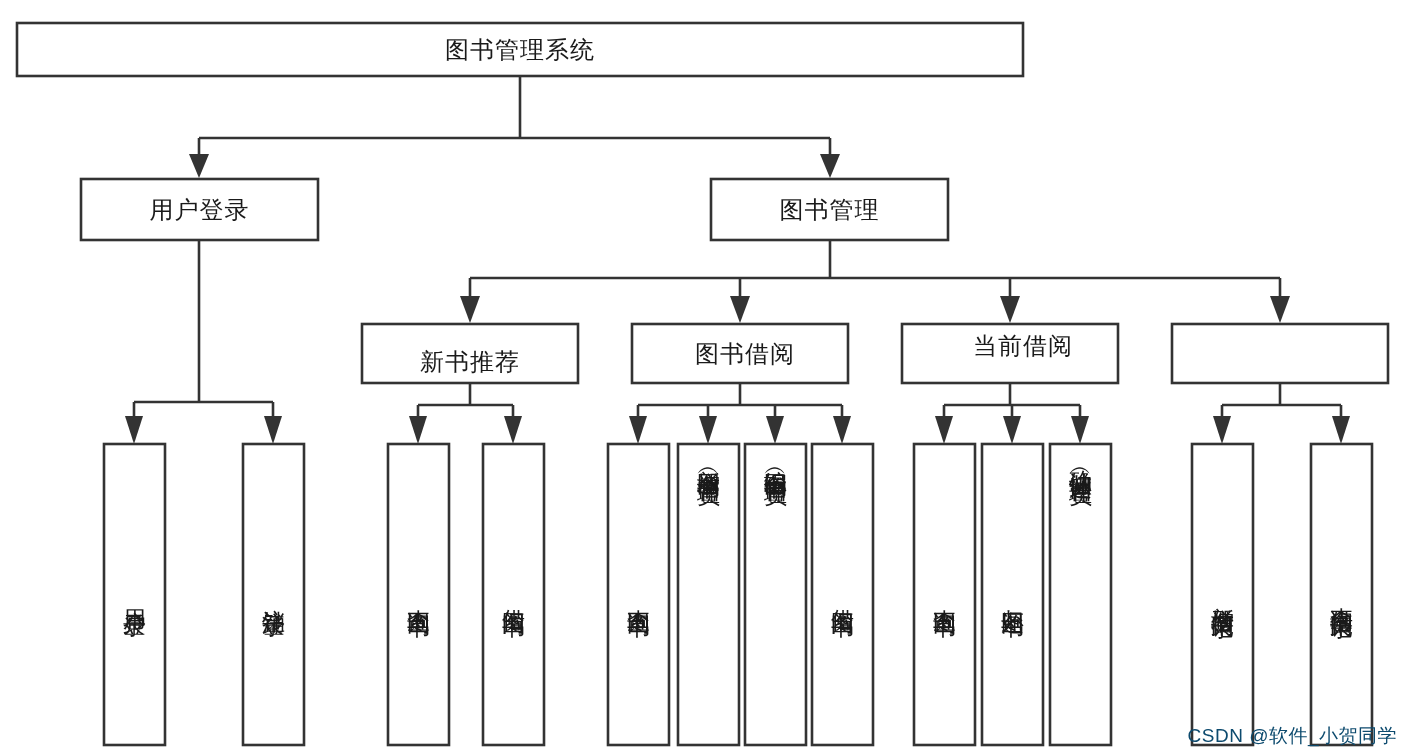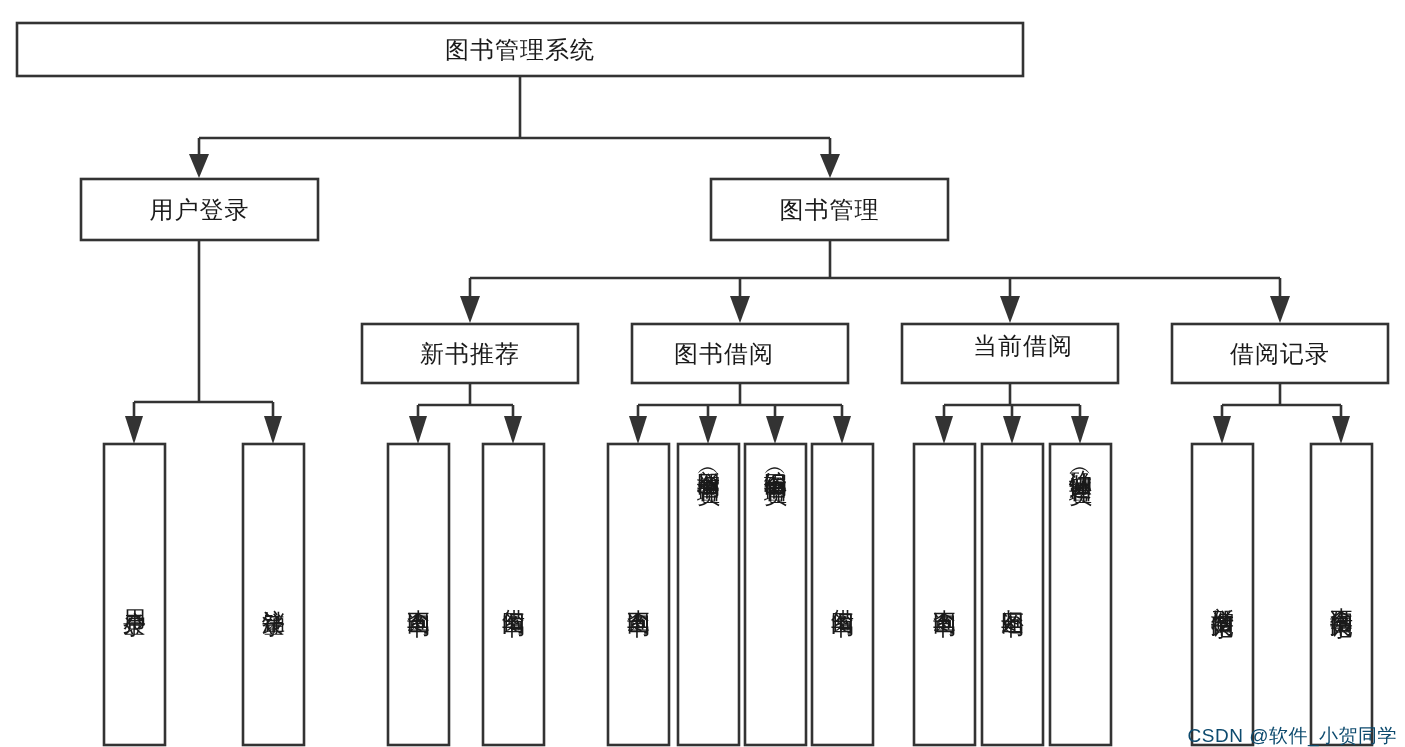--- a/index.html
+++ b/index.html
@@ -188,32 +188,29 @@
     <span class="htext">图书管理系统</span>
   </div>
 
   <div class="htext-wrap" style="left:81px; top:171px; width:237px; height:61px;">
     <span class="htext">用户登录</span>
   </div>
   <div class="htext-wrap" style="left:711px; top:171px; width:237px; height:61px;justify-content:center;">
     <span class="htext">图书管理</span>
   </div>
 
-  <div class="htext-wrap" style="left:362px; top:316px; width:216px; height:59px;text-align:right;">
+  <div class="htext-wrap" style="left:362px; top:324px; width:216px; height:59px;text-align:right;">
     <span class="htext">新书推荐</span>
   </div>
-  <div class="htext-wrap" style="left:624px; top:316px; width:200px; height:59px;">
+  <div class="htext-wrap" style="left:645px; top:316px; width:200px; height:59px;">
     <span class="htext">图书借阅</span>
   </div>
   <div class="htext-wrap" style="left:902px; top:316px; width:216px; height:43px;padding-left:26px;">
     <span class="htext">当前借阅</span>
   </div>
-  <div class="htext-wrap" style="left:1172px; top:316px; width:216px; height:59px;">
-    <span class="htext">借阅记录</span>
-  </div>
 
   <div class="vtext-wrap" style="left:104px; top:436px; width:61px; height:301px;">
     <span class="vtext">用户登录</span>
   </div>
   <div class="vtext-wrap" style="left:243px; top:436px; width:61px; height:301px;">
     <span class="vtext">注销登录</span>
   </div>
 
   <div class="vtext-wrap" style="left:388px; top:436px; width:61px; height:301px;">
     <span class="vtext">查询图书</span>

